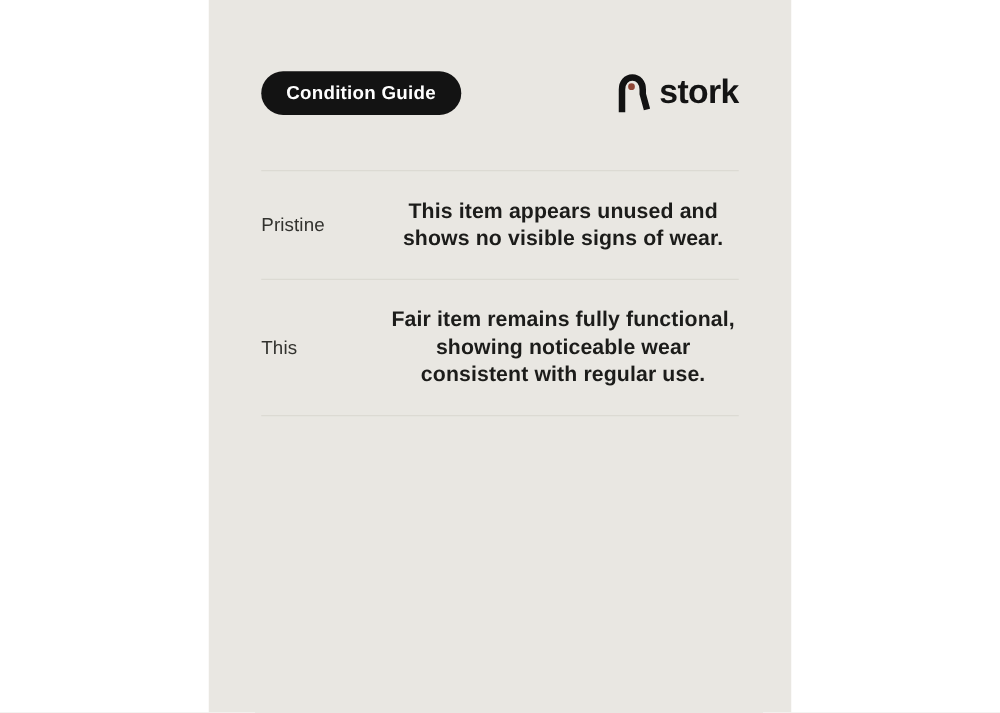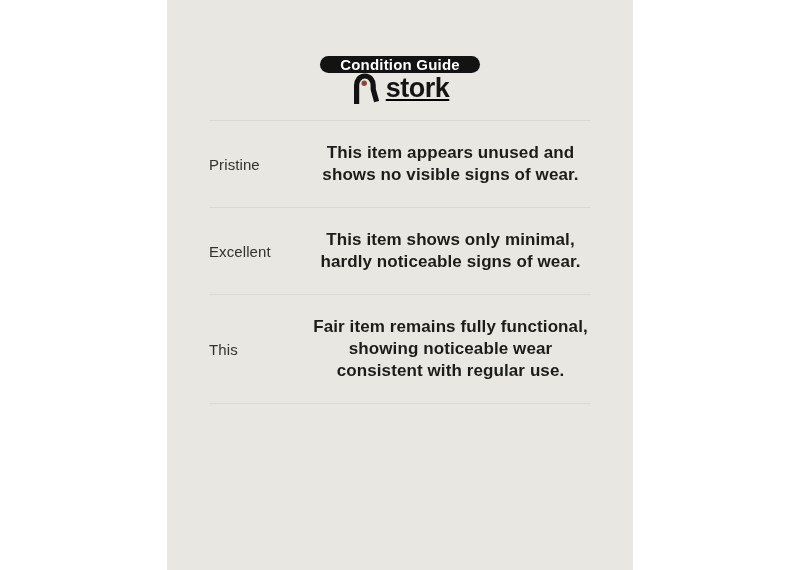--- a/index.html
+++ b/index.html
@@ -17,51 +17,49 @@
     width: 466px;
     height: 570px;
     background: #e9e7e2;
     padding: 56px 42px 0 42px;
   }
   .header-row {
     display: flex;
     justify-content: space-between;
     align-items: center;
     height: 36px;
-    flex-direction: column;
   }
   .badge {
     background: #131313;
     color: #ffffff;
     height: 35px;
     padding: 0 20px;
     border-radius: 18px;
     display: inline-flex;
     align-items: center;
     font-size: 15px;
     font-weight: 700;
     letter-spacing: 0.2px;
     white-space: nowrap;
   }
   .brand {
     display: flex;
-    align-items: flex-end;
+    align-items: center;
     gap: 7px;
-    text-decoration: underline;
   }
   .brand-name {
     font-size: 27px;
     font-weight: 700;
     color: #141414;
     letter-spacing: -0.5px;
     line-height: 1;
     padding-bottom: 2px;
   }
   .conditions {
-    margin-top: 28px;
+    margin-top: 44px;
     border-top: 1px solid #dcdad3;
   }
   .row {
     display: grid;
     grid-template-columns: 101px 1fr;
     align-items: center;
     padding: 21px 0;
     border-bottom: 1px solid #dcdad3;
   }
   .row-label {
@@ -99,24 +97,20 @@
     </div>
   </div>
 
   <div class="conditions">
 
     <div class="row">
       <div class="row-label">Pristine</div>
       <div class="row-desc">This item appears unused and shows no visible signs of wear.</div>
     </div>
 
-    <div class="row">
-      <div class="row-label">Excellent</div>
-      <div class="row-desc">This item shows only minimal, hardly noticeable signs of wear.</div>
-    </div>
 
 
     <div class="row">
       <div class="row-label">This</div>
       <div class="row-desc">Fair item remains fully functional, showing noticeable wear consistent with regular use.</div>
     </div>
 
   </div>
 </div>
 

